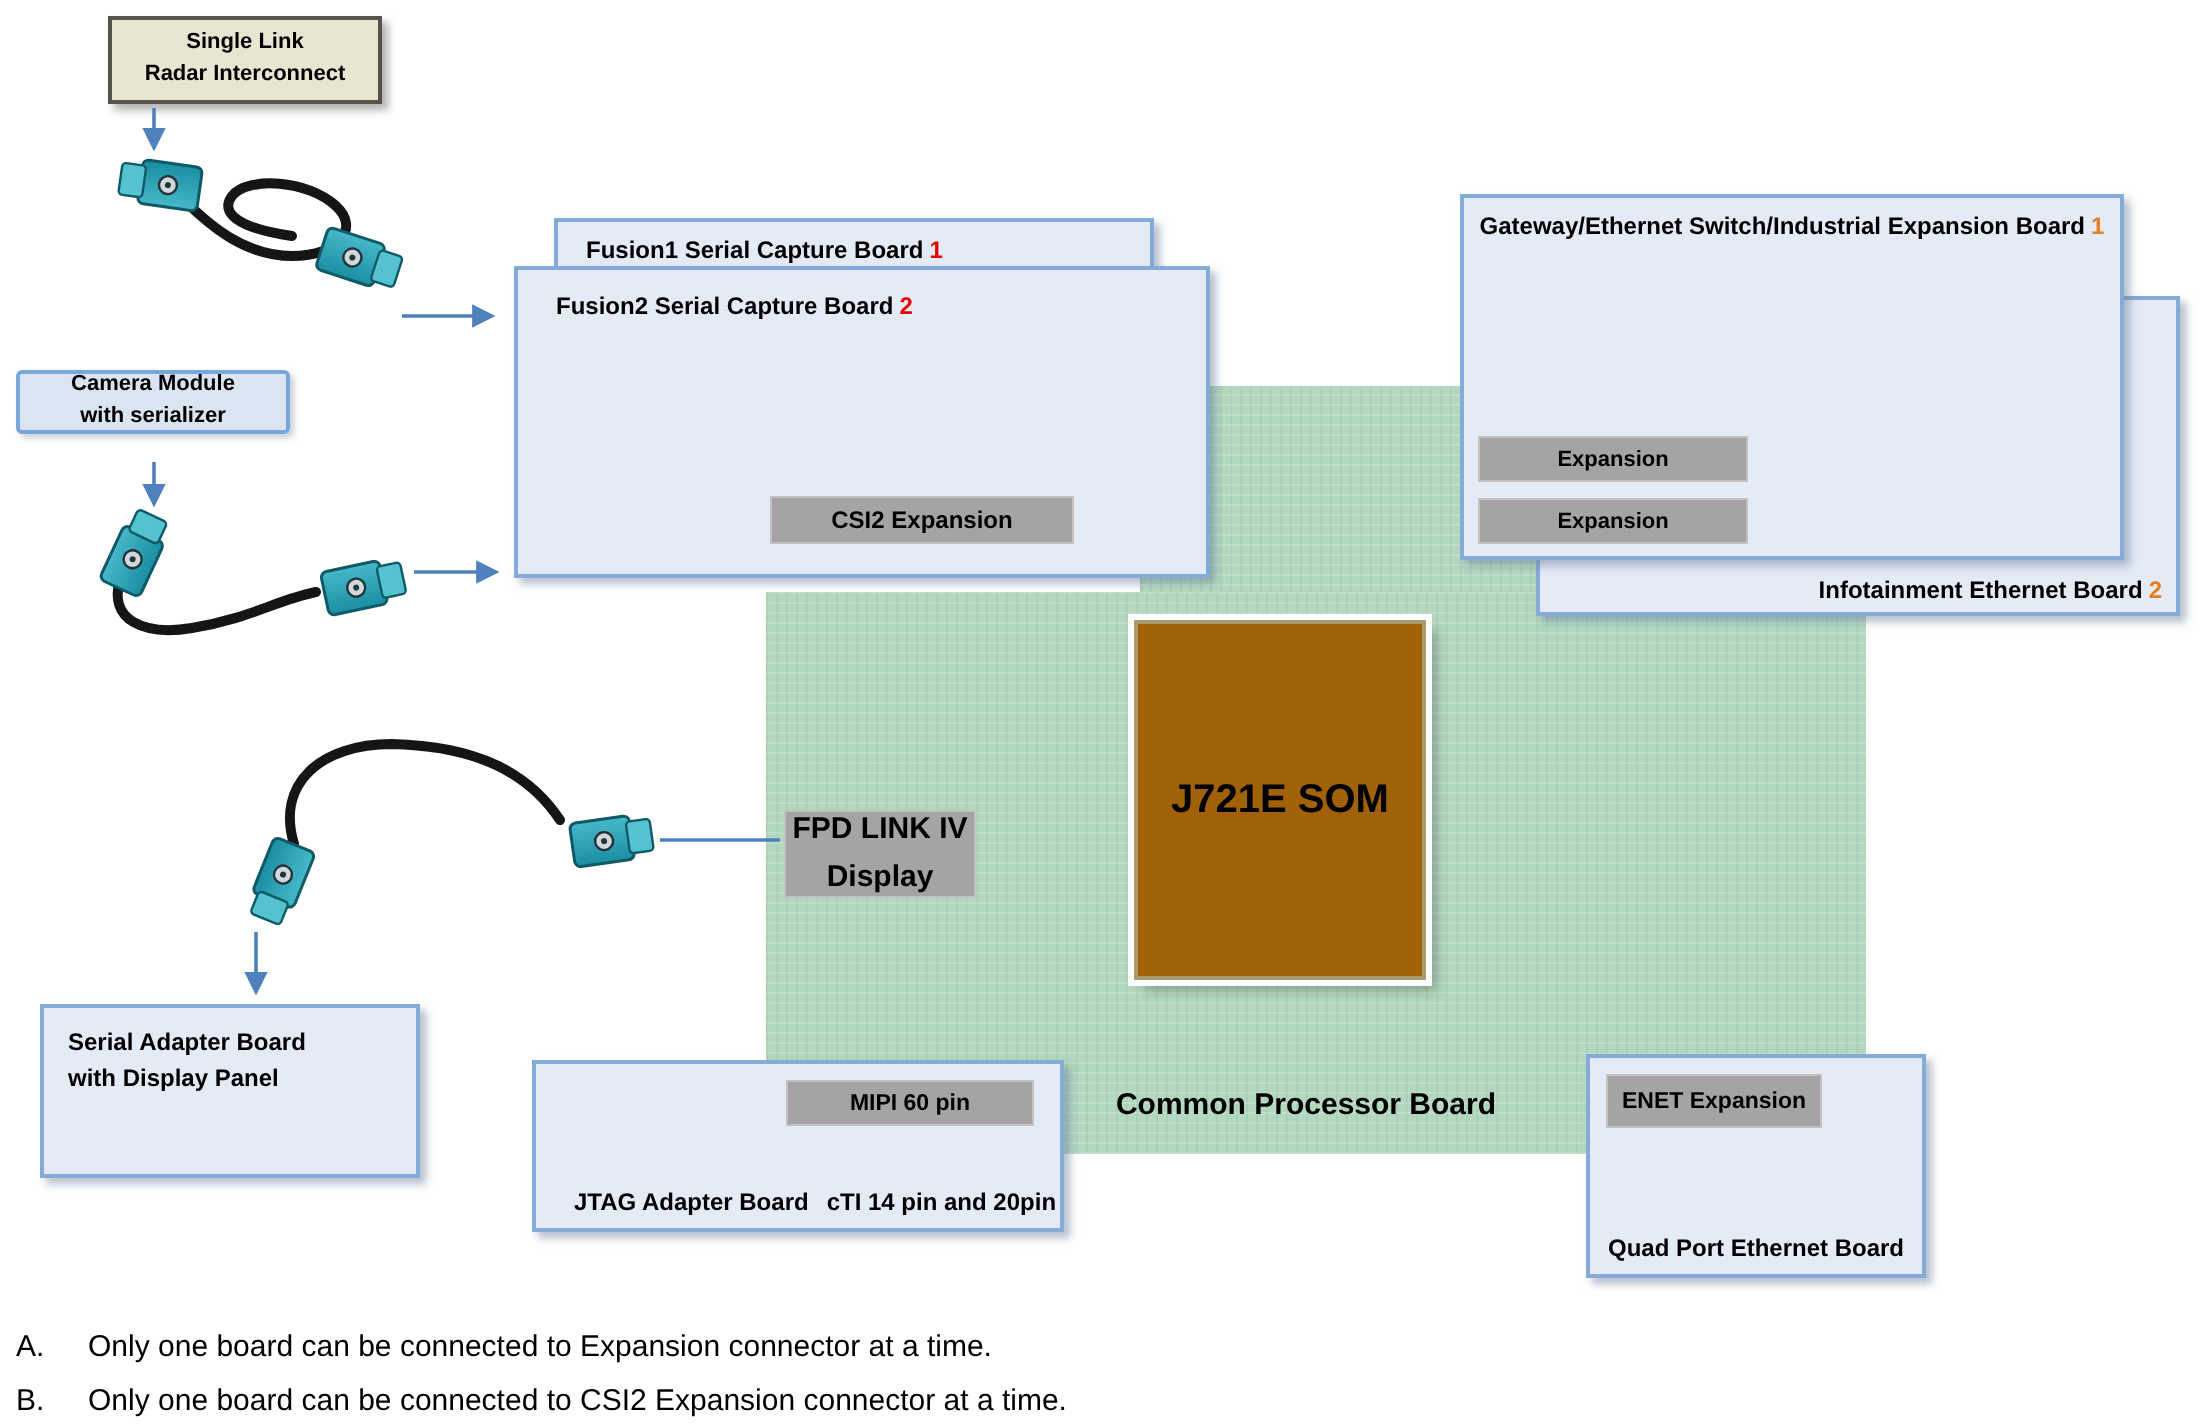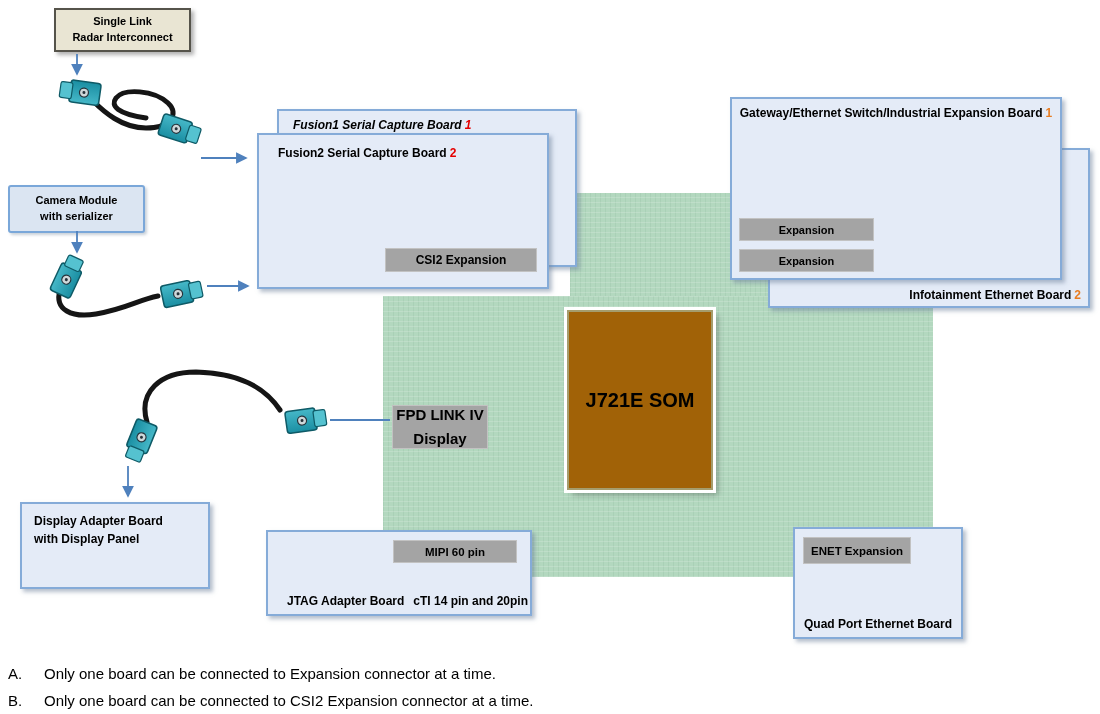--- a/index.html
+++ b/index.html
@@ -41,21 +41,21 @@
   }
   
   .tanbox{
     position:absolute;left:8px;top:8px;width:137px;height:44px;
     background:#e9e5d3;border:2px solid #55534a;box-sizing:border-box;
     box-shadow:3px 3px 4px rgba(60,60,60,.4);
     display:flex;flex-direction:column;align-items:center;justify-content:center;
     font-weight:bold;font-size:11px;line-height:1.45;text-align:center;z-index:4;margin-left:46px;
   }
   .camerabox{
-    position:absolute;left:8px;top:185px;width:137px;height:48px;
+    position:absolute;left:8px;top:185px;width:137px;height:32px;
     background:#dbe5f2;border:2px solid #7aa7d9;border-radius:3px;box-sizing:border-box;
     box-shadow:2px 2px 3px rgba(120,140,160,.4);
     display:flex;flex-direction:column;align-items:center;justify-content:center;
     font-weight:bold;font-size:11px;line-height:1.45;text-align:center;z-index:4;
   }
   .notes{position:absolute;left:8px;top:660px;font-size:15px;z-index:4;}
   .note-line{display:flex;line-height:27px;}
   .note-marker{width:36px;}
   svg.overlay{position:absolute;left:0;top:0;z-index:6;pointer-events:none;}
 </style>
@@ -63,32 +63,33 @@
 <body>
 
 <div class="canvas">
 
   <div class="green" style="left:570px;top:193px;width:363px;height:110px;z-index:1;"></div>
   <div class="green" style="left:383px;top:296px;width:550px;height:281px;z-index:1;"></div>
 
   <div class="som">
     <span>J721E SOM</span>
   </div>
+  <div class="cpb-label">Common Processor Board</div>
 
   <div class="btn-gray" style="left:392px;top:405px;width:96px;height:44px;flex-direction:column;font-size:15px;line-height:1.6;z-index:3;">
     <span>FPD LINK IV</span>
     <span>Display</span>
   </div>
 
   <div class="board" style="left:277px;top:109px;width:300px;height:158px;z-index:2;">
-    <div class="title" style="position:absolute;left:14px;top:7px;font-style:italic;">
+    <div class="title" style="position:absolute;left:14px;top:7px;">
       <span>Fusion1 Serial Capture Board</span><span class="num-red">1</span>
     </div>
   </div>
-  <div class="board" style="left:257px;top:133px;width:292px;height:156px;z-index:3;">
+  <div class="board" style="left:257px;top:133px;width:348px;height:156px;z-index:3;">
     <div class="title" style="position:absolute;left:19px;top:11px;">
       <span>Fusion2 Serial Capture Board</span><span class="num-red">2</span>
     </div>
     <div class="btn-gray" style="left:126px;top:113px;width:152px;height:24px;font-size:12px;">
       <span>CSI2 Expansion</span>
     </div>
   </div>
 
   <div class="board" style="left:768px;top:148px;width:322px;height:160px;z-index:2;">
     <div class="title" style="position:absolute;right:7px;bottom:4px;">
@@ -112,21 +113,21 @@
     <span>Radar Interconnect</span>
   </div>
 
   <div class="camerabox">
     <span>Camera Module</span>
     <span>with serializer</span>
   </div>
 
   <div class="board" style="left:20px;top:502px;width:190px;height:87px;z-index:2;">
     <div class="title" style="position:absolute;left:12px;top:8px;line-height:1.5;">
-      <div>Display Adapter Board</div>
+      <div>Serial Adapter Board</div>
       <div>with Display Panel</div>
     </div>
   </div>
 
   <div class="board" style="left:266px;top:530px;width:266px;height:86px;z-index:4;">
     <div class="btn-gray" style="left:125px;top:8px;width:124px;height:23px;font-size:11.5px;">
       <span>MIPI 60 pin</span>
     </div>
     <div class="title" style="position:absolute;left:0;right:0;bottom:6px;display:flex;justify-content:center;gap:9px;margin-left:17px;">
       <span>JTAG Adapter Board</span>

